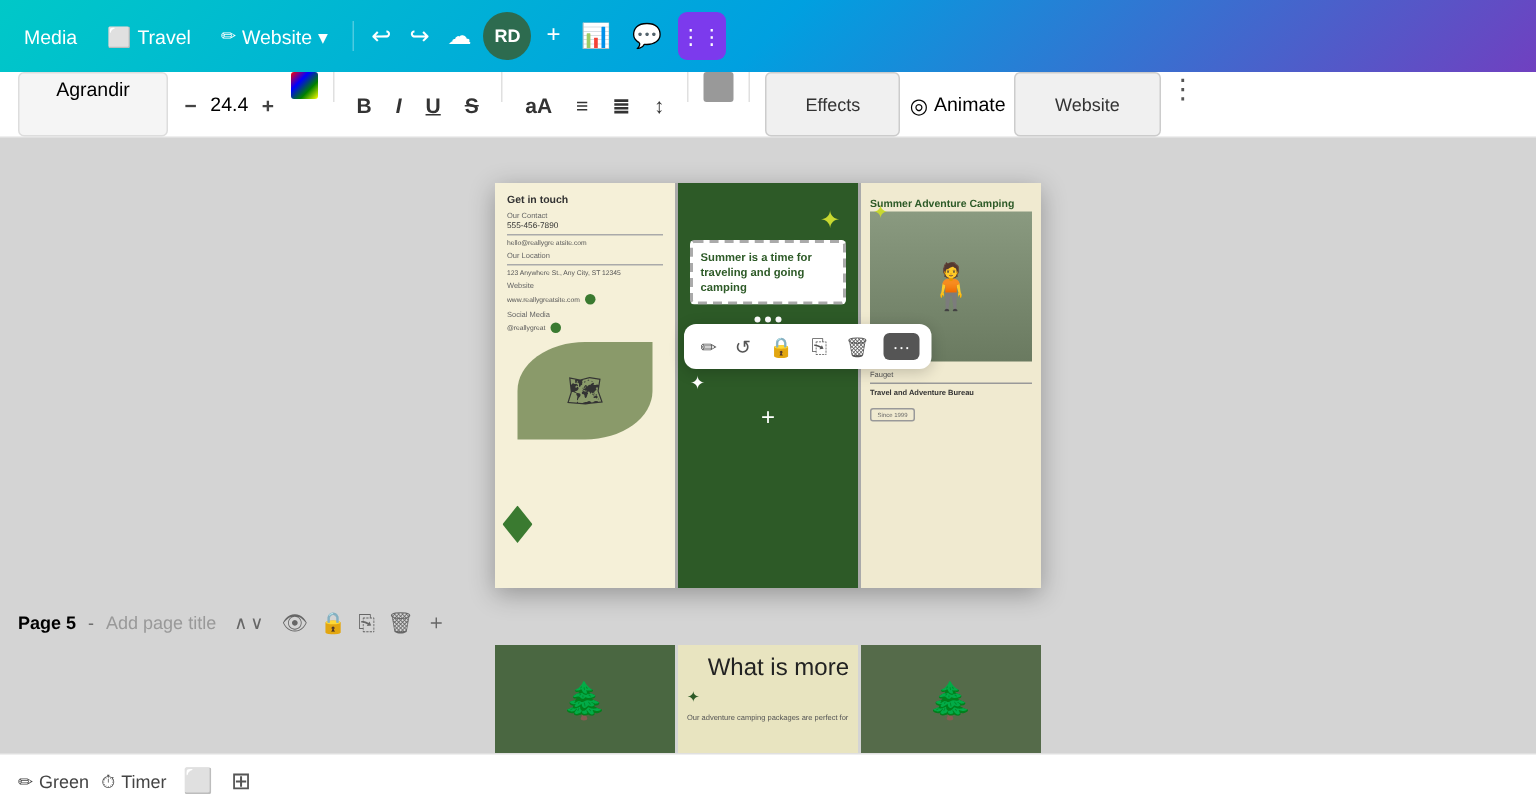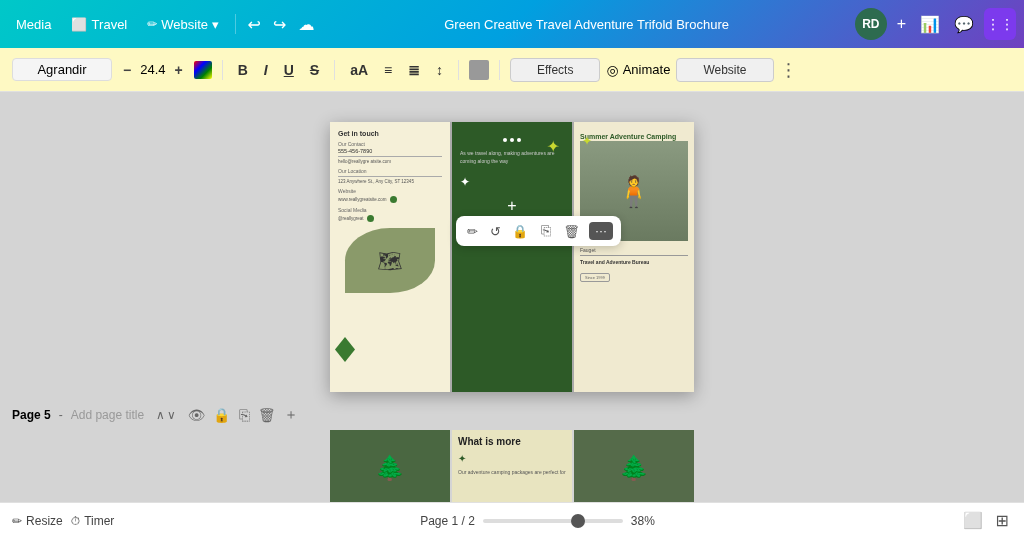--- a/index.html
+++ b/index.html
@@ -17,22 +17,22 @@
     }
     .nav-divider { width: 1px; height: 20px; background: rgba(255,255,255,0.3); margin: 0 4px; }
     .title-area { flex: 1; text-align: center; color: white; font-size: 13px; font-weight: 500; }
     .nav-right { display: flex; align-items: center; gap: 6px; }
     .avatar { width: 32px; height: 32px; border-radius: 50%; background: #2d6b4f; color: white; font-size: 12px; font-weight: 700; display: flex; align-items: center; justify-content: center; }
     .icon-btn { color: white; cursor: pointer; padding: 4px; border-radius: 4px; font-size: 16px; display: flex; align-items: center; justify-content: center; }
     .apps-btn { background: #7c3aed; width: 32px; height: 32px; border-radius: 6px; display: flex; align-items: center; justify-content: center; color: white; font-size: 14px; cursor: pointer; }
 
     
     #toolbar {
-      display: flex; align-items: center; height: 44px;
-      background: #fef9c3; border-bottom: 1px solid #e0e0e0;
+      display: flex; height: 44px;
+      background: #ffffff; border-bottom: 1px solid #e0e0e0;
       padding: 0 12px; gap: 6px;
     }
     .font-name { font-size: 13px; background: #f5f5f5; border: 1px solid #ddd; border-radius: 4px; padding: 3px 8px; min-width: 100px; text-align: center; }
     .font-size-ctrl { display: flex; align-items: center; gap: 4px; }
     .font-size-ctrl span { font-size: 13px; }
     .font-size-ctrl button { background: none; border: none; cursor: pointer; font-size: 14px; color: #444; }
     .tb-sep { width: 1px; height: 20px; background: #e0e0e0; margin: 0 4px; }
     .tb-btn { background: none; border: none; cursor: pointer; padding: 3px 5px; border-radius: 3px; font-size: 14px; color: #333; font-weight: bold; }
     .tb-btn-label { font-size: 12px; padding: 4px 26px; background: #f0f0f0; border: 1px solid #ccc; border-radius: 4px; cursor: pointer; color: #333; }
     .color-box { width: 18px; height: 18px; border-radius: 2px; background: linear-gradient(135deg, red, blue, green, yellow); cursor: pointer; }
@@ -91,21 +91,21 @@
     .ft-more { background: none; border: none; cursor: pointer; background: #555; color: white; border-radius: 4px; padding: 2px 6px; font-size: 12px; }
 
     
     .thumbnail-strip {
       display: flex; gap: 2px; padding: 0 12px;
       background: #d4d4d4; overflow: hidden;
     }
     .thumb { width: 120px; height: 75px; overflow: hidden; flex-shrink: 0; }
     .thumb-1 { background: #4a6741; display: flex; align-items: center; justify-content: center; font-size: 24px; }
     .thumb-2 { background: #e8e4c0; padding: 6px; }
-    .thumb-2 h3 { font-size: 10px; font-weight: 700; color: #222; line-height: 1.2; }
+    .thumb-2 h3 { font-size: 16px; font-weight: 400; color: #222; line-height: 1.2; text-align: right; }
     .thumb-2 .star-sm { color: #2d5a27; font-size: 10px; }
     .thumb-2 p { font-size: 5px; color: #555; margin-top: 3px; }
     .thumb-3 { background: #556b4a; display: flex; align-items: center; justify-content: center; font-size: 24px; }
 
     
     #bottom-bar {
       display: flex; align-items: center; height: 36px;
       background: white; border-top: 1px solid #e0e0e0;
       padding: 0 12px; gap: 8px; position: absolute; bottom: 0; left: 0; right: 0;
     }
@@ -140,21 +140,20 @@
   </div>
   <div class="nav-item editing-badge">
     <span class="pen-icon">✏</span>
     <span>Website</span>
     <span>▾</span>
   </div>
   <div class="nav-divider"></div>
   <div class="icon-btn">↩</div>
   <div class="icon-btn">↪</div>
   <div class="icon-btn">☁</div>
-  <div class="title-area">Green Creative Travel Adventure Trifold Brochure</div>
   <div class="nav-right">
     <div class="avatar">RD</div>
     <div class="icon-btn">+</div>
     <div class="icon-btn">📊</div>
     <div class="icon-btn">💬</div>
     <div class="apps-btn">⋮⋮</div>
   </div>
 </div>
 
 <div id="toolbar">
@@ -214,20 +213,23 @@
         <div class="map-photo">🗺</div>
       </div>
       <div class="green-leaf"></div>
     </div>
 
     <div class="panel panel-center">
       <div class="panel-center-content">
 
         <div style="position:absolute;top:15px;right:12px;color:#c8d830;font-size:16px;">✦</div>
 
+        <div style="background:white;border-radius:3px;padding:5px;margin-top:30px;border:2px dashed #aaa;">
+          <div style="font-size:7.5px;font-weight:700;color:#2d5a27;line-height:1.3;">Summer is a time for traveling and going camping</div>
+        </div>
         <div class="bottom-dots">
           <div class="bottom-dot"></div>
           <div class="bottom-dot"></div>
           <div class="bottom-dot"></div>
         </div>
         <div style="font-size:5px;color:#ccc;line-height:1.5;">As we travel along, making adventures are coming along the way</div>
 
         <div style="color:white;font-size:12px;margin-top:10px;cursor:pointer;">✦</div>
         <div style="color:white;font-size:16px;margin-top:8px;text-align:center;cursor:pointer;">+</div>
       </div>
@@ -278,33 +280,24 @@
     </div>
     <div class="thumb thumb-3">🌲</div>
   </div>
 
 </div>
 
 <div id="bottom-bar">
   <div class="bottom-left">
     <div style="display:flex;align-items:center;gap:4px;cursor:pointer;">
       <span>✏</span>
-      <span>Resize</span>
+      <span>Green</span>
     </div>
     <div style="display:flex;align-items:center;gap:4px;cursor:pointer;">
       <span>⏱</span>
       <span>Timer</span>
     </div>
   </div>
-  <div class="bottom-center">
-    <span>Page 1 / 2</span>
-    <div class="zoom-slider-wrap">
-      <div class="zoom-slider">
-        <div class="zoom-thumb"></div>
-      </div>
-    </div>
-    <span>38%</span>
-  </div>
   <div class="bottom-right">
     <button class="view-btn">⬜</button>
     <button class="view-btn">⊞</button>
   </div>
 </div>
 
 </body></html>

